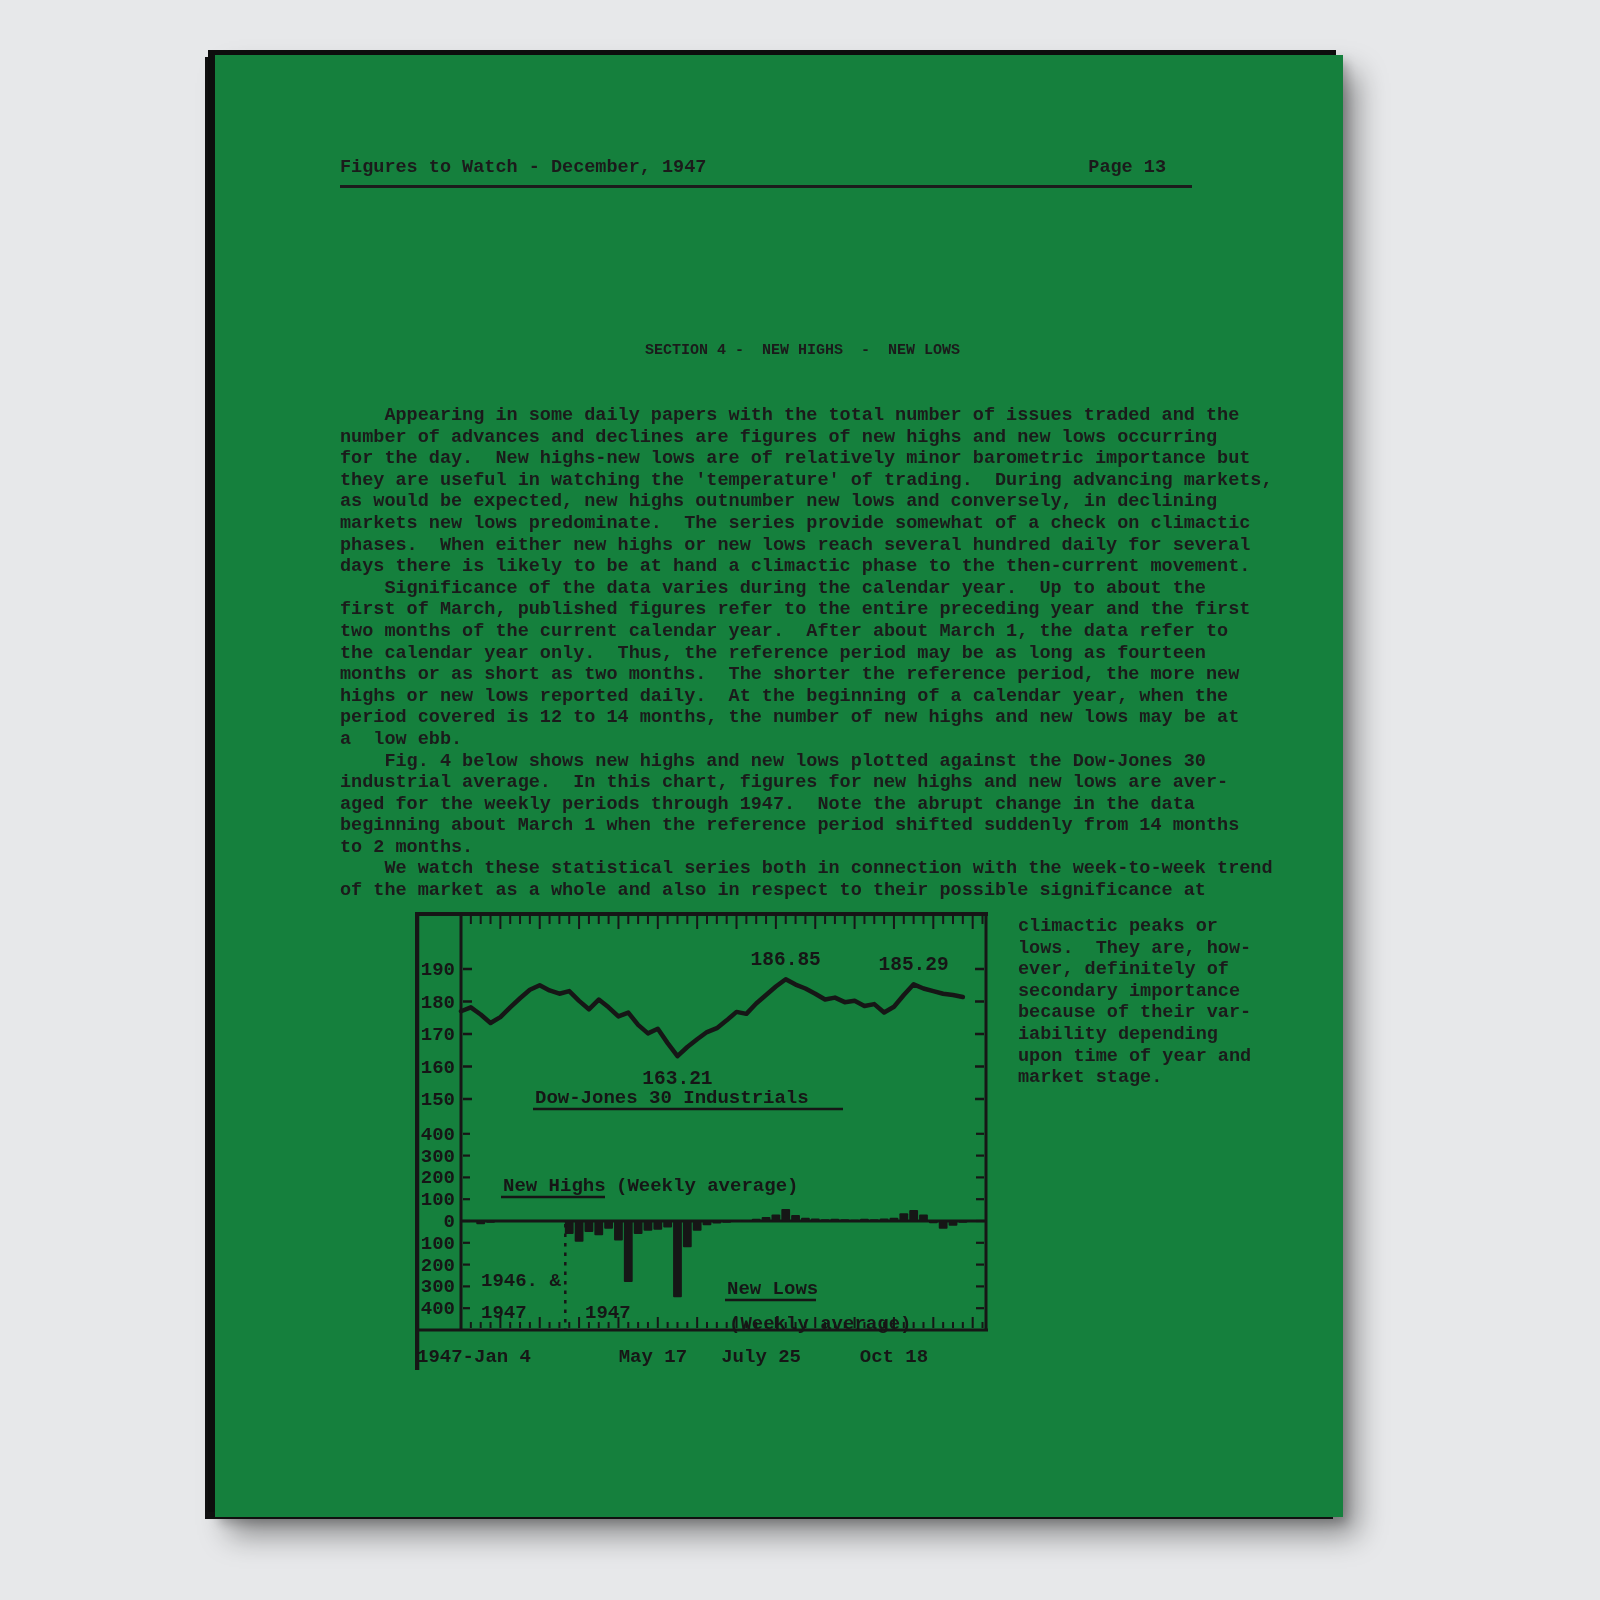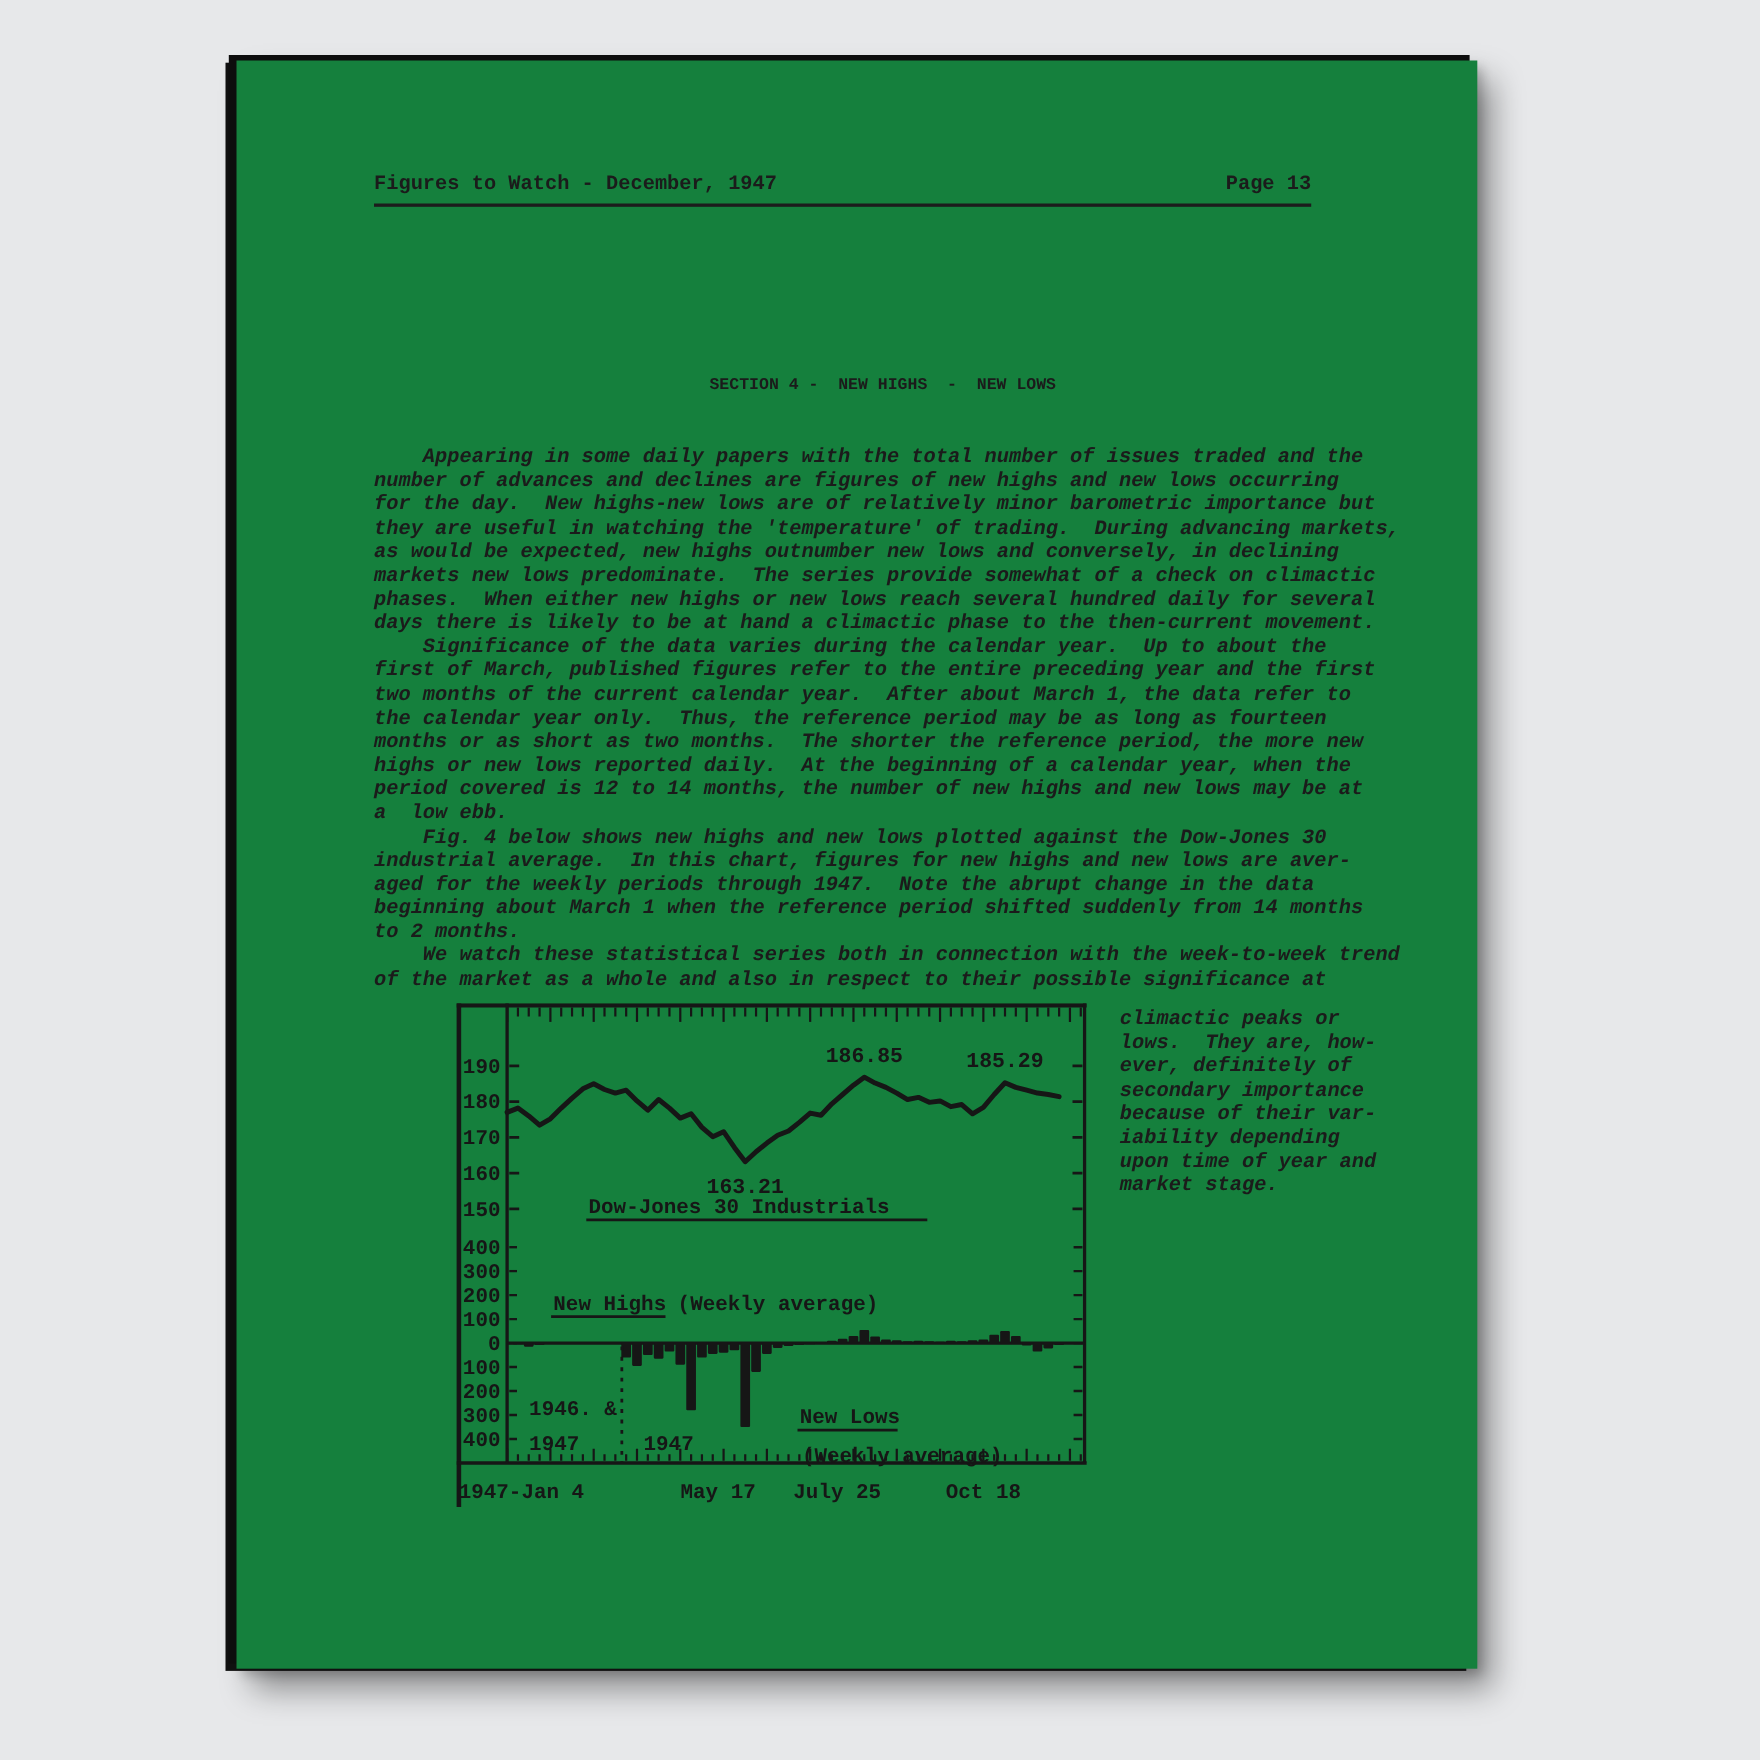--- a/index.html
+++ b/index.html
@@ -3,24 +3,24 @@
 <meta charset="utf-8">
 <style>
   html,body{margin:0;padding:0;background:#e7e8ea;}
   .scene{position:relative;width:1600px;height:1600px;background:#e7e8ea;overflow:hidden;
          font-family:"Liberation Mono","DejaVu Sans Mono",monospace;}
   .page{position:absolute;left:215px;top:55px;width:1128px;height:1462px;background:#15803d;
         color:#1b1b1b;font-weight:700;
         box-shadow:-7px -5px 0 #0d0d0d,-10px 2px 0 #101010,14px 18px 28px rgba(0,0,0,.40),4px 6px 10px rgba(0,0,0,.22);}
   .header{position:absolute;left:125px;top:102px;width:852px;display:flex;justify-content:space-between;
           font-size:18.5px;border-bottom:3px solid #1c1c1c;padding-bottom:7px;}
-  .header .pageno{}
+  .header .pageno{margin-right:26px;}
   .header .ttl{text-decoration:none;}
   .section-title{position:absolute;left:125px;top:287px;width:925px;text-align:center;font-size:15px;white-space:pre;}
-  pre.tw{position:absolute;margin:0;font-family:inherit;font-size:18.5px;line-height:21.6px;white-space:pre;font-style:italic;}
+  pre.tw{position:absolute;margin:0;font-family:inherit;font-size:18.5px;line-height:21.6px;white-space:pre;}
   .body-text{left:125px;top:350px;}
   .side-note{left:803px;top:861px;}
   .fig-caption{left:803px;top:1110px;}
   .chart{position:absolute;left:200px;top:857px;width:573px;height:460px;}
   svg text{font-family:"Liberation Mono","DejaVu Sans Mono",monospace;font-weight:700;}
 </style>
 </head>
 <body>
 
 <div class="scene">

